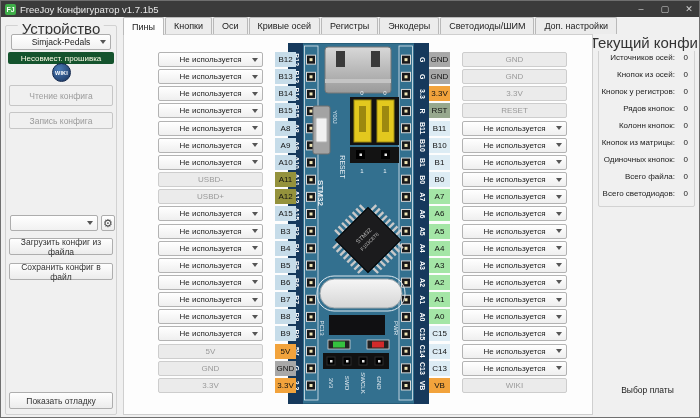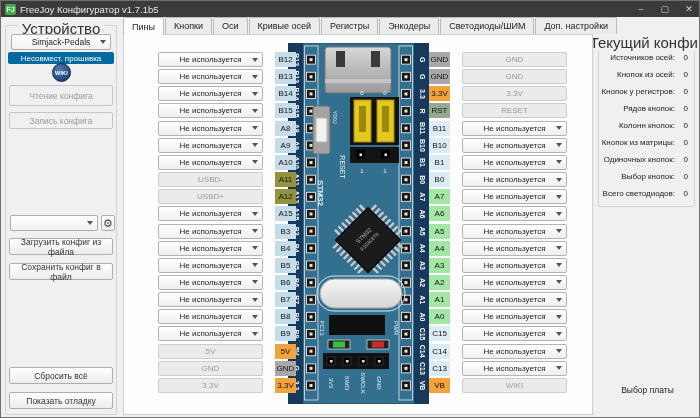--- a/index.html
+++ b/index.html
@@ -55,32 +55,31 @@
     </div>
   </div>
 
   <div class="groupbox gb-left">
     <div class="gb-legend">Устройство</div>
   </div>
   <div class="combo" style="left:10px;top:33px;width:100px;height:16px;">
     <span>Simjack-Pedals</span>
       <i class="arr"></i>
   </div>
-  <div class="status-badge" id="status-badge" style="background: #0369a1; text-align: center;">Несовмест. прошивка</div>
+  <div class="status-badge" id="status-badge" style="background: #14532d; text-align: center;">Несовмест. прошивка</div>
   <div class="wiki">WIKI</div>
   <div class="btn disabled" style="left:8px;top:84px;width:104px;height:21px;">Чтение конфига</div>
   <div class="btn disabled" style="left:8px;top:111px;width:104px;height:17px;">Запись конфига</div>
   <div class="combo" style="left:9px;top:214px;width:88px;height:16px;">
     <span></span>
       <i class="arr"></i>
   </div>
   <div class="gearbtn" style="left:100px;top:214px;width:14px;height:16px;">⚙</div>
   <div class="btn" style="left:8px;top:237px;width:104px;height:17px;">Загрузить конфиг из файла</div>
   <div class="btn" style="left:8px;top:262px;width:104px;height:17px;">Сохранить конфиг в файл</div>
-  <div class="btn" style="left:8px;top:366px;width:104px;height:17px;">Сбросить всё</div>
   <div class="btn" style="left:8px;top:391px;width:104px;height:17px;">Показать отладку</div>
 
   <div class="tabs" id="tab-bar">
       <div class="tab active">Пины</div>
       <div class="tab">Кнопки</div>
       <div class="tab">Оси</div>
       <div class="tab">Кривые осей</div>
       <div class="tab">Регистры</div>
       <div class="tab">Энкодеры</div>
       <div class="tab">Светодиоды/ШИМ</div>
@@ -331,21 +330,21 @@
       </div>
       <div class="stat-row" style="top: 97px;">
         <span>Кнопок из матрицы:</span>
         <span class="stat-val">0</span>
       </div>
       <div class="stat-row" style="top: 114px;">
         <span>Одиночных кнопок:</span>
         <span class="stat-val">0</span>
       </div>
       <div class="stat-row" style="top: 131px;">
-        <span>Выбор кнопок:</span>
+        <span>Всего файла:</span>
         <span class="stat-val">0</span>
       </div>
       <div class="stat-row" style="top: 148px;">
         <span>Всего светодиодов:</span>
         <span class="stat-val">0</span>
       </div>
     </div>
 
   <div class="board-select-label">Выбор платы</div>
 

